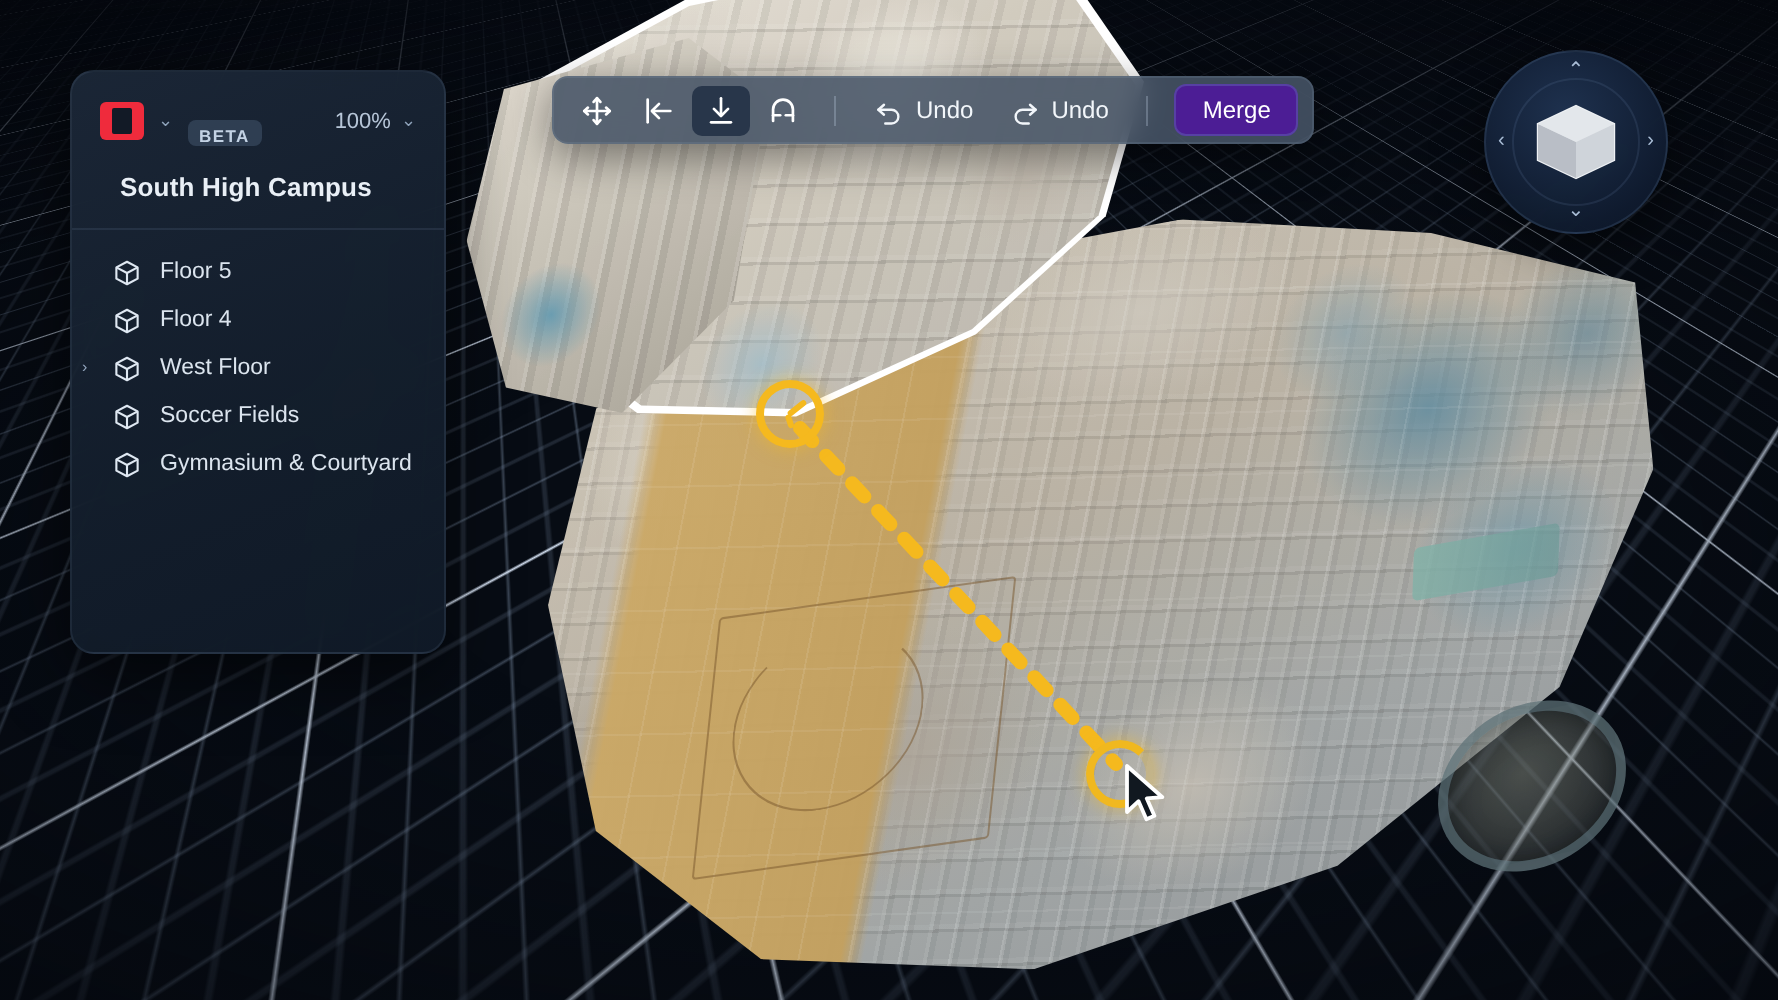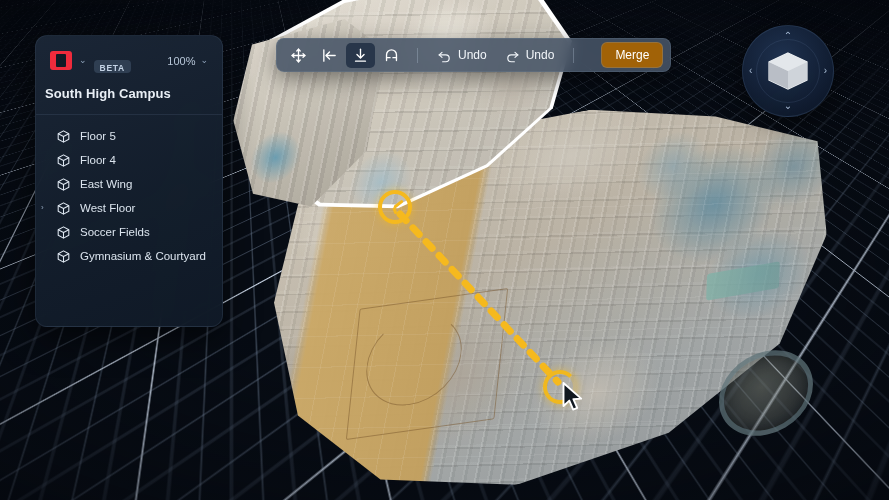--- a/index.html
+++ b/index.html
@@ -240,21 +240,21 @@
   .beta {
     font-size: 8.5px; font-weight: 700; letter-spacing: .7px;
     color: #c3d2e4; background: rgba(96,122,153,.32);
     padding: 3px 6px 0; border-radius: 4px; margin-top: 12px;
   }
   .zoom-ctl {
     margin-left: auto; display: flex; align-items: center; gap: 5px;
     font-size: 11px; color: #b7c6d8; cursor: pointer;
   }
   .sb-title {
-    margin-top: 13px; padding: 0 9px 13px;
+    margin-top: 13px; padding: 0 24px 13px;
     font-size: 13px; font-weight: 700; color: #e9eff6; letter-spacing: .1px;
   }
   .sb-div { height: 1px; background: rgba(124,150,182,.14); }
   .sb-list { padding: 9px 0 0 0; }
   .sb-item {
     display: flex; align-items: center; gap: 9px;
     height: 24px; padding: 0 12px 0 10px;
     font-size: 11.5px; color: #dbe4ee; cursor: pointer;
     position: relative;
   }
@@ -281,24 +281,24 @@
     border-radius: 5px; cursor: pointer; color: #ffffff;
   }
   .tb-btn.active { background: rgba(36,50,70,.92); }
   .tb-sep { width: 1px; height: 15px; background: rgba(190,206,226,.3); margin: 0 9px; }
   .tb-lbl {
     display: flex; align-items: center; gap: 6px;
     height: 25px; padding: 0 8px; border-radius: 5px;
     font-size: 12px; color: #f2f6fa; cursor: pointer;
   }
   .merge-btn {
-    margin-left: 16px; height: 26px; padding: 12px 13px;
+    margin-left: 2px; height: 26px; padding: 12px 13px;
     display: flex; align-items: center;
     border-radius: 6px;
-    background: #a16207;
+    background: #4c1d95;
     border: 1px solid rgba(118,158,206,.28);
     font-size: 12px; color: #ffffff; cursor: pointer;
   }
 
   
   .proj {
     right: 25px; top: 124px; height: 26px;
     display: flex; align-items: center; gap: 4px;
     padding: 3px;
     border-radius: 7px;
@@ -411,28 +411,20 @@
 
       <div class="sb-item">
         <svg class="sb-ico" viewBox="0 0 24 24" fill="none" stroke="#dfe8f2" stroke-width="1.7" stroke-linejoin="round">
           <path d="M12 3 L20.5 7.5 L20.5 16.5 L12 21 L3.5 16.5 L3.5 7.5 Z"></path>
           <path d="M3.5 7.5 L12 12 L20.5 7.5"></path>
             <path d="M12 12 L12 21"></path>
         </svg>
         <span>Floor 4</span>
       </div>
 
-      <div class="sb-item">
-        <svg class="sb-ico" viewBox="0 0 24 24" fill="none" stroke="#dfe8f2" stroke-width="1.7" stroke-linejoin="round">
-          <path d="M12 3 L20.5 7.5 L20.5 16.5 L12 21 L3.5 16.5 L3.5 7.5 Z"></path>
-          <path d="M3.5 7.5 L12 12 L20.5 7.5"></path>
-            <path d="M12 12 L12 21"></path>
-        </svg>
-        <span>East Wing</span>
-      </div>
 
       <div class="sb-item">
         <span class="sb-chev">›</span>
         <svg class="sb-ico" viewBox="0 0 24 24" fill="none" stroke="#dfe8f2" stroke-width="1.7" stroke-linejoin="round">
           <path d="M12 3 L20.5 7.5 L20.5 16.5 L12 21 L3.5 16.5 L3.5 7.5 Z"></path>
           <path d="M3.5 7.5 L12 12 L20.5 7.5"></path>
             <path d="M12 12 L12 21"></path>
         </svg>
         <span>West Floor</span>
       </div>

